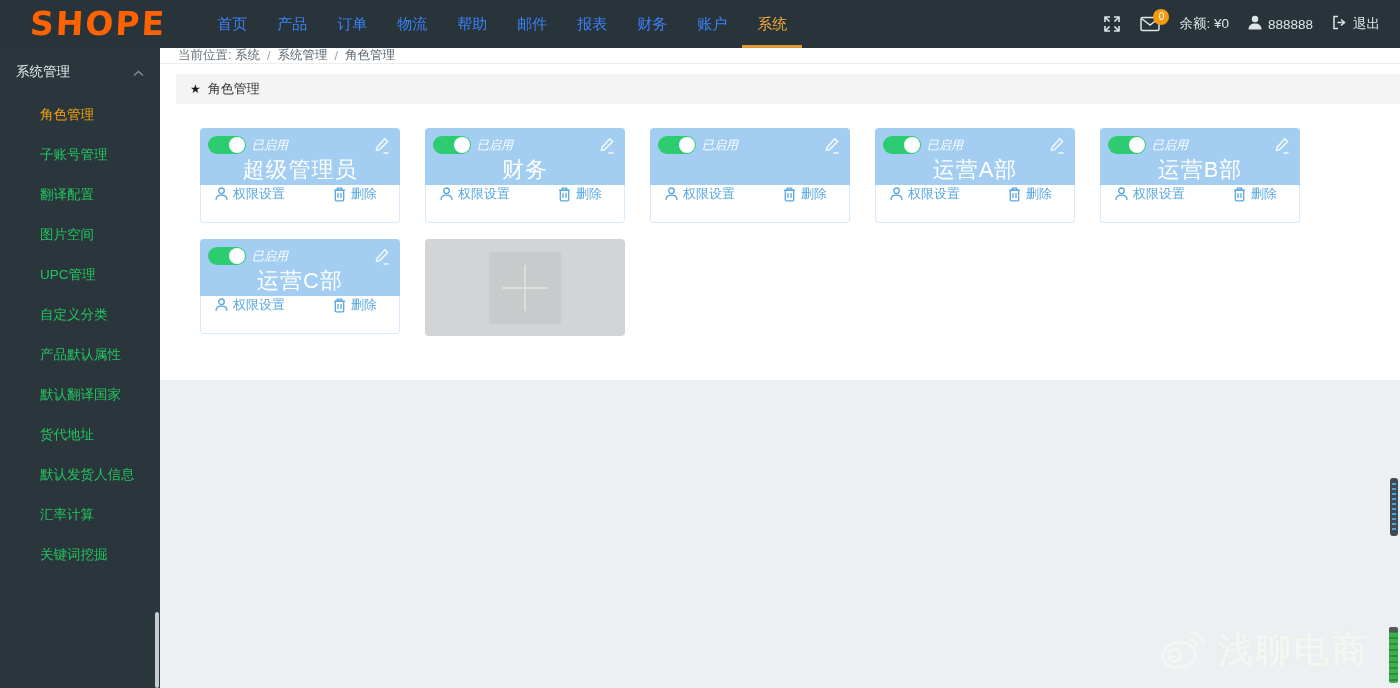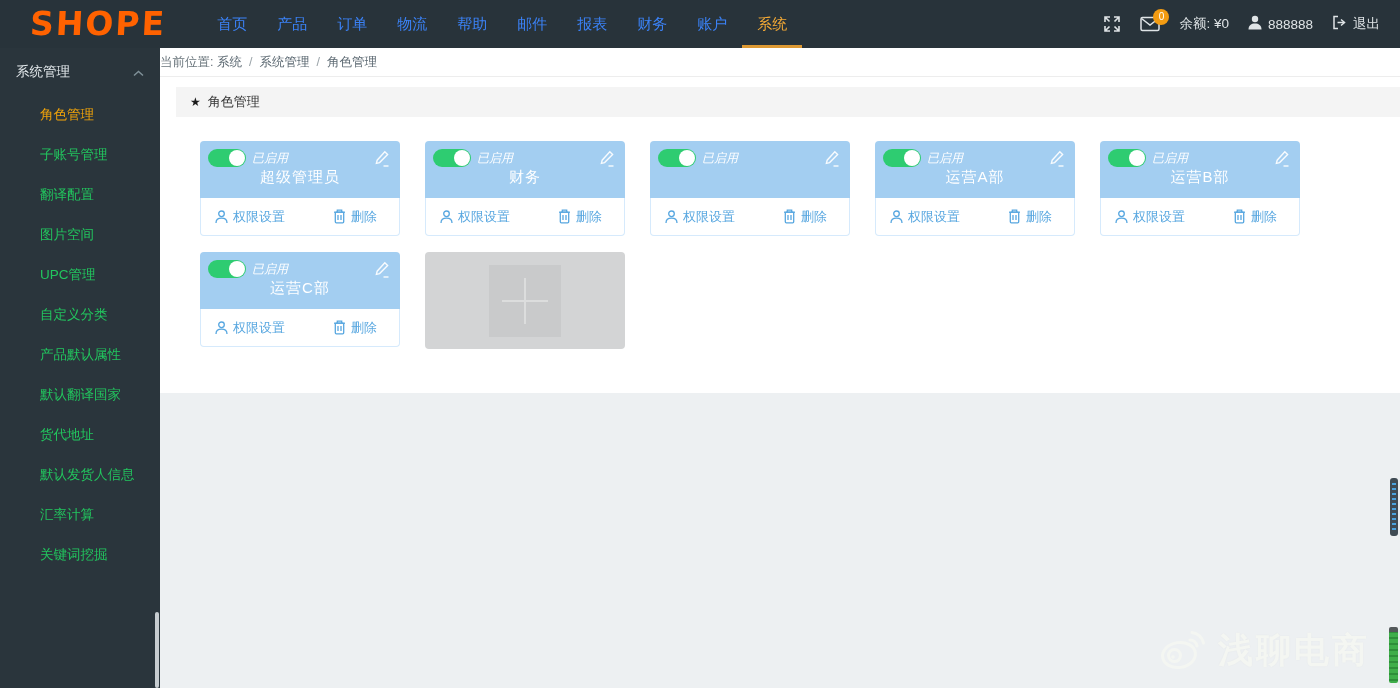--- a/index.html
+++ b/index.html
@@ -32,44 +32,44 @@
   .shell { display:flex; height:640px; }
   .sidebar { width:160px; background:#2a353c; flex:none; position:relative; }
   .sb-section { display:flex; align-items:center; justify-content:space-between; padding:15px 16px 4px 16px; color:#e4eaed; font-size:13.5px; cursor:pointer; }
   .sb-menu { margin-top:10px; }
   .sb-item { height:40px; line-height:40px; padding-left:40px; color:#22c55e; font-size:13.5px; cursor:pointer; }
   .sb-item.active { color:#f0a30a; }
   .sb-scrollbar { position:absolute; right:1px; bottom:0; width:4px; height:76px; background:#c6ccd0; border-radius:2px; }
   
   .main { flex:1; display:flex; flex-direction:column; }
   .breadcrumb {
-    height:29px; background:#fff; border-bottom:1px solid #ededed;
-    display:flex; align-items:center; font-size:12.5px; color:#6a757c;
+    height:16px; background:#fff; border-bottom:1px solid #ededed;
+    display:flex; align-items:center; padding-left:18px; font-size:12.5px; color:#6a757c;
   }
   .crumb { color:#5a6770; cursor:pointer; }
   .crumb-sep { margin:0 7px; color:#9aa3a8; }
   .content-white { background:#fff; height:316px; }
   .panel-header {
     margin:10px 0 0 16px; background:#f4f4f4; height:30px;
     display:flex; align-items:center; padding-left:14px; font-size:13px; color:#333;
   }
   .star { margin-right:7px; font-size:12px; color:#1a1a1a; }
   .cards { padding:24px 0 0 40px; display:flex; flex-wrap:wrap; gap:16px 25px; width:1150px; }
   
   .role-card { width:200px; }
   .rc-header { height:57px; background:#a3cef1; border-radius:4px 4px 0 0; position:relative; }
   .toggle-row { position:absolute; top:8px; left:8px; display:flex; align-items:center; gap:6px; }
   .toggle { width:38px; height:18px; border-radius:9px; background:#2ecc71; position:relative; cursor:pointer; flex:none; }
   .knob { position:absolute; top:1px; right:1px; width:16px; height:16px; border-radius:50%; background:#fff; }
   .rc-status { color:#fff; font-size:12px;font-style:italic; }
-  .rc-name { text-align:center; color:#fff; font-size:15px; padding-top:27px; letter-spacing:1px; }
+  .rc-name { text-align:center; color:#fff; font-size:22px; padding-top:27px; letter-spacing:1px; }
   .pencil { position:absolute; top:9px; right:10px; cursor:pointer; line-height:0; }
   .rc-footer {
     height:38px; background:#fff; border:1px solid #d6eafc; border-top:none;
-    border-radius:0 0 4px 4px; display:flex; align-items:center;
+    border-radius:0 0 4px 4px; display:flex; align-items:flex-start;
     justify-content:space-between; padding:0 22px 0 14px;
   }
   .rc-link { display:flex; align-items:center; gap:5px; color:#58a7e0; font-size:13px; cursor:pointer; }
   .rc-link svg { flex:none; }
   
   .add-card { width:200px; height:97px; background:#d3d4d5; border-radius:4px; display:flex; align-items:center; justify-content:center; cursor:pointer; }
   .add-square { width:72px; height:72px; background:#c9cacb; position:relative; }
   .plus { position:absolute; inset:0; }
   .plus::before { content:""; position:absolute; left:50%; top:13px; bottom:13px; width:2px; margin-left:-1px; background:#dcdddd; }
   .plus::after  { content:""; position:absolute; top:50%; left:13px; right:13px; height:2px; margin-top:-1px; background:#dcdddd; }

